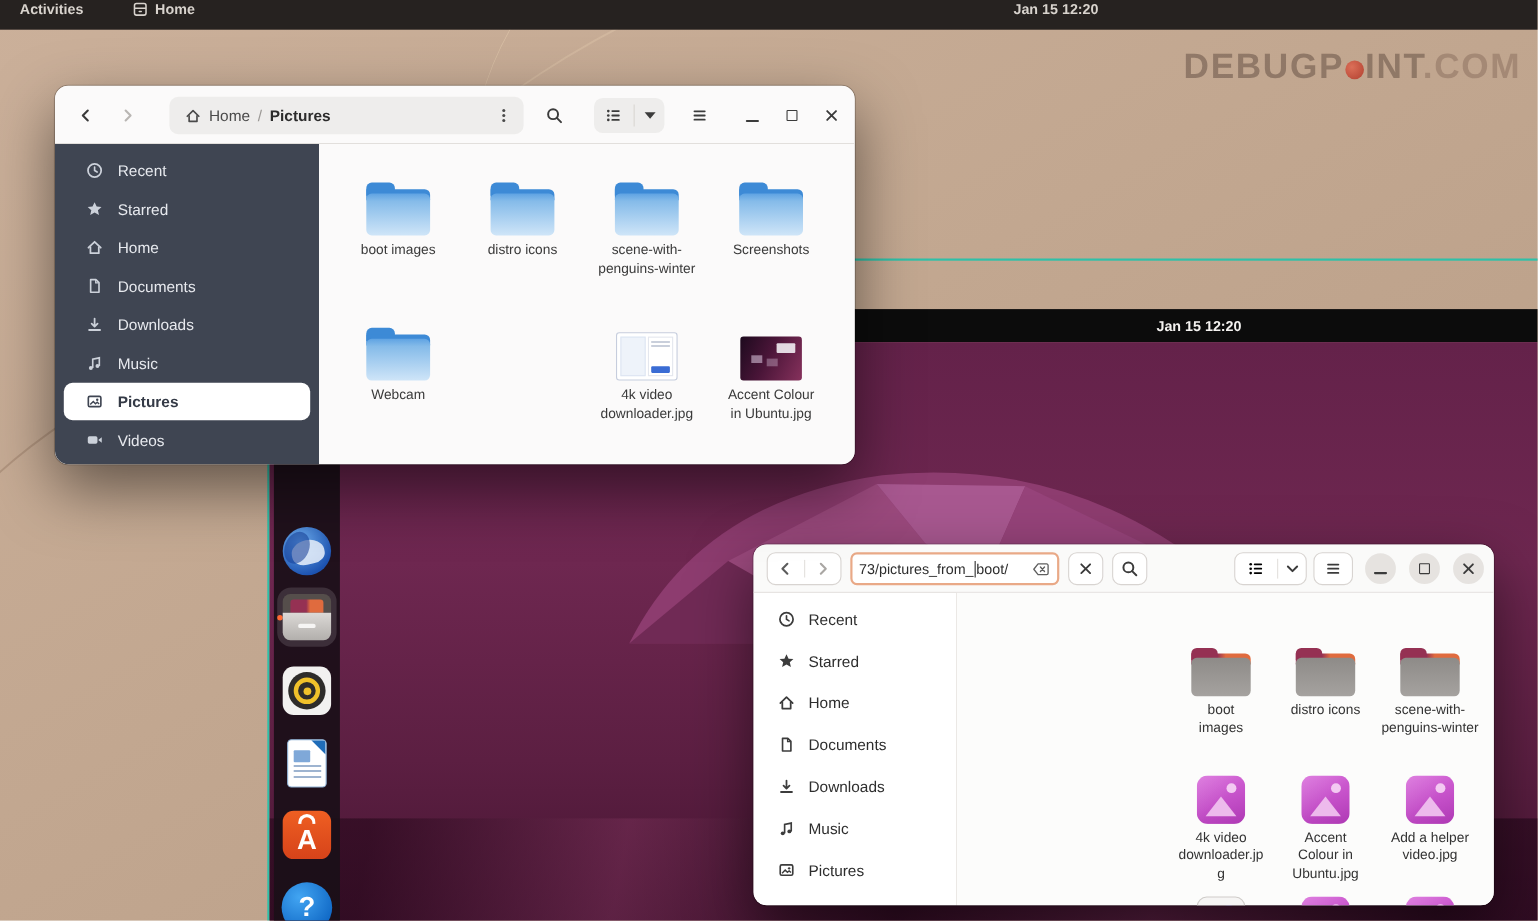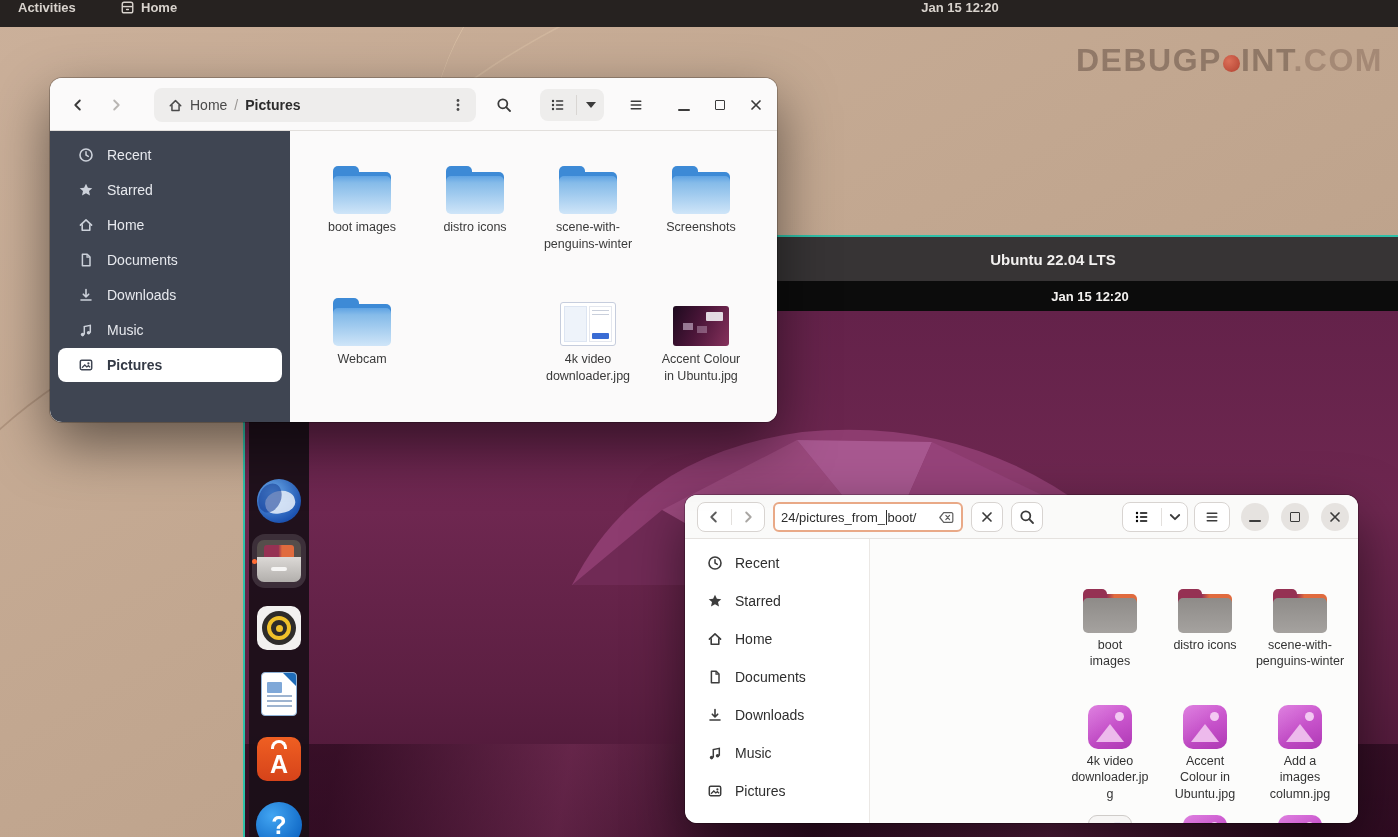--- a/index.html
+++ b/index.html
@@ -8,21 +8,21 @@
 
   
   #desktop{position:relative;width:1398px;height:837px;background:linear-gradient(150deg,#cbb09a 0%,#c2a790 45%,#b79c85 100%);overflow:hidden}
   .swirl{position:absolute;border-top:2px solid rgba(250,228,196,.45);border-radius:50%;pointer-events:none}
   #watermark{position:absolute;left:1076px;top:42px;font-size:32px;font-weight:800;letter-spacing:1.5px;color:rgba(62,44,36,.38);white-space:nowrap}
   #watermark .dot{display:inline-block;width:17px;height:17px;border-radius:50%;background:radial-gradient(circle at 35% 35%,#e2614a,#ad2718);opacity:.8;margin:0 1px;transform:translateY(1px)}
   #watermark .com{color:rgba(98,70,58,.30)}
 
   
   #topbar{position:absolute;left:0;top:0;width:1398px;height:27px;background:#262220;z-index:60;color:#d8d3cd;font-size:13px;font-weight:700}
-  #topbar .tb-item{position:absolute;top:0;height:16px;display:flex;gap:6px}
+  #topbar .tb-item{position:absolute;top:0;height:16px;display:flex;align-items:center;gap:6px}
   #activities{left:18px}
   #appmenu{left:120px}
   #clock-host{left:960px;transform:translateX(-50%)}
 
   
   #vm{position:absolute;left:243px;top:235px;width:1155px;height:602px;z-index:5;border-left:2px solid #2fc0a8;border-top:2px solid #2fc0a8}
   #vm-titlebar{position:absolute;left:0;top:0;width:100%;height:44px;background:#373435;border-radius:8px 0 0 0}
   #vm-title{position:absolute;left:808px;top:0;height:44px;display:flex;align-items:center;transform:translateX(-50%);color:#f3f1f0;font-size:15px;font-weight:700}
   #vm-topbar{position:absolute;left:0;top:44px;width:100%;height:30px;background:#0c0c0c}
   #vm-clock{position:absolute;left:845px;top:0;height:30px;display:flex;align-items:center;transform:translateX(-50%);color:#f4f2f0;font-size:13px;font-weight:700}
@@ -240,23 +240,20 @@
 </svg>
 
 <div id="desktop">
 
   <div class="swirl" style="left:420px;top:-260px;width:1100px;height:620px;transform:rotate(-14deg);opacity:.8"></div>
   <div class="swirl" style="left:260px;top:-80px;width:1300px;height:760px;transform:rotate(-12deg);opacity:.45"></div>
   <div class="swirl" style="left:-150px;top:300px;width:900px;height:700px;transform:rotate(-20deg);border-top-color:rgba(110,80,60,.25)"></div>
   <div id="watermark"><span>DEBUGP</span><span class="dot"></span><span>INT</span><span class="com">.COM</span></div>
 
   <div id="vm">
-    <div id="vm-titlebar">
-      <div id="vm-title">Ubuntu 22.04 LTS</div>
-    </div>
     <div id="vm-topbar">
       <div id="vm-clock">Jan 15  12:20</div>
     </div>
     <div id="vm-desktop">
 
       <svg id="dome" width="620" height="185" viewBox="0 0 620 185">
         <path d="M30 185 Q95 55 260 32 Q430 15 560 120 L590 185 Z" fill="#8d3c6f"></path>
         <polygon points="120,110 255,40 300,95 190,150" fill="#9c4a7e"></polygon>
         <polygon points="255,40 390,42 360,110 300,95" fill="#a85890"></polygon>
         <polygon points="300,95 360,110 330,185 200,185 190,150" fill="#7c2f5f"></polygon>
@@ -321,21 +318,21 @@
               <use href="#ic-chevL"></use>
             </svg>
           </div>
         <div class="cell hbtn" style="color:#a9a6a3">
             <svg class="si">
               <use href="#ic-chevR"></use>
             </svg>
           </div>
       </div>
       <div id="w2-input">
-        <span>24/pictures_from_</span>
+        <span>73/pictures_from_</span>
           <span class="caret"></span>
           <span>boot/</span>
         <span class="spring"></span>
         <svg width="17" height="13" style="color:#5f5f5f">
             <use href="#ic-backspace"></use>
           </svg>
       </div>
       <div id="w2-clear" class="w2-pill hbtn">
           <svg class="si">
             <use href="#ic-close"></use>
@@ -467,21 +464,21 @@
       <div class="fi fi2" style="left:289px;top:162px">
           <div class="ficon2">
             <div class="img-pink"></div>
           </div>
           <div class="flabel2" style="width:72px">Accent Colour in Ubuntu.jpg</div>
         </div>
       <div class="fi fi2" style="left:384px;top:162px">
           <div class="ficon2">
             <div class="img-pink"></div>
           </div>
-          <div class="flabel2" style="width:72px">Add a images column.jpg</div>
+          <div class="flabel2" style="width:72px">Add a helper video.jpg</div>
         </div>
       <div class="fi fi2" style="left:480px;top:162px">
           <div class="ficon2"></div>
         </div>
 
       <div class="fi fi2" style="left:194px;top:272px">
           <div class="ficon2">
             <div class="svgfile">
               <svg width="30" height="34" viewBox="0 0 30 34">
                 <path d="M22 6 C10 2 7 12 15 16 C23 20 20 30 9 27" fill="none" stroke="#8a84d8" stroke-width="2.4"></path>
@@ -603,20 +600,26 @@
           <svg class="si">
             <use href="#ic-music"></use>
           </svg>
           <span>Music</span>
         </div>
       <div class="s1-item sel" style="top:217px">
           <svg class="si">
             <use href="#ic-pic"></use>
           </svg>
           <span>Pictures</span>
+        </div>
+      <div class="s1-item" style="top:252px">
+          <svg class="si">
+            <use href="#ic-video"></use>
+          </svg>
+          <span>Videos</span>
         </div>
     </div>
 
     <div id="w1-content">
 
       <div class="fi fi1" style="left:20px;top:25px">
           <div class="ficon">
             <div class="folder-blue">
               <i class="tab"></i>
               <i class="back"></i>

